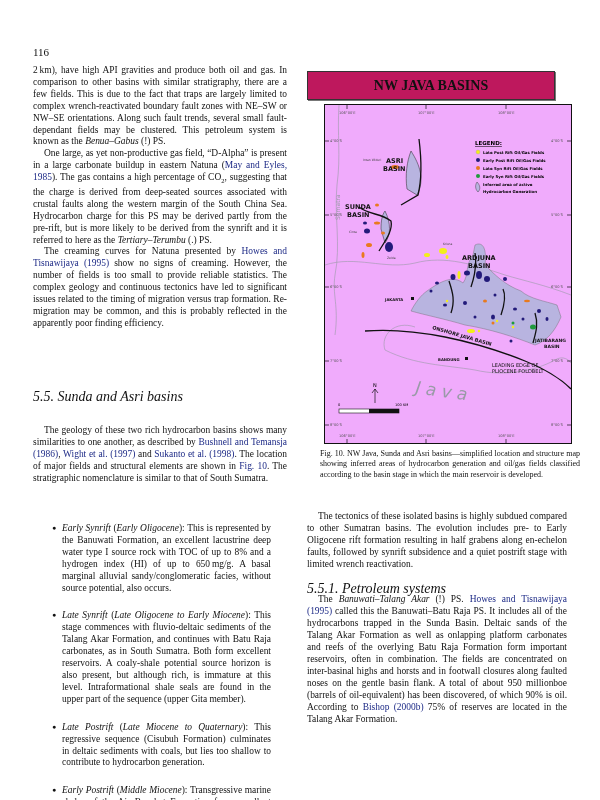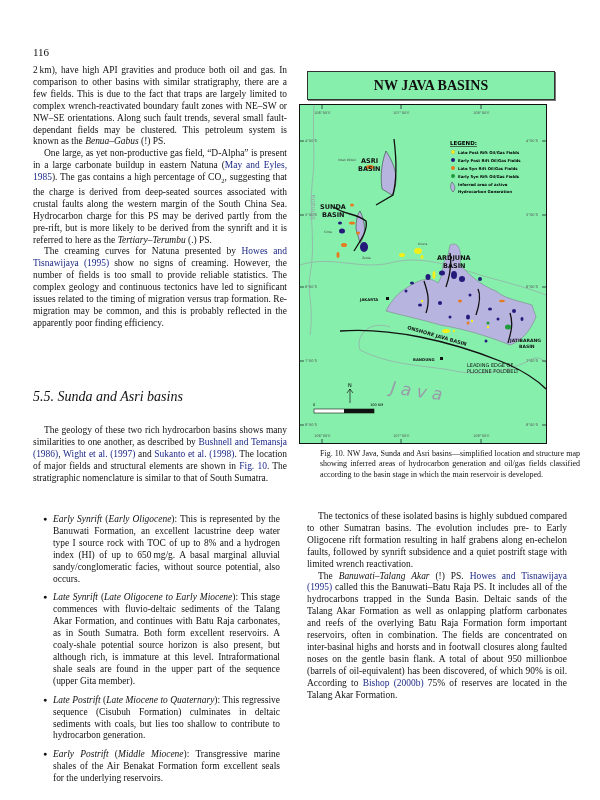--- a/index.html
+++ b/index.html
@@ -9,28 +9,28 @@
   .runhead { top:46px; left:0; width:475px; height:14px; font-size:11px; }
   .runhead .pg { position:absolute; left:33px; top:0; }
   .runhead .jr { position:absolute; left:160px; top:0; font-style:italic; }
   .col { position:absolute; font-size:9.45px; line-height:11.9px; text-align:justify; }
   .col p { margin:0; text-indent:0; }
   .col p.ind { text-indent:11px; }
   .lk { color:#1d2a86; }
   .it { font-style:italic; }
   .sect { font-style:italic; font-size:14px; }
   ul.bl { margin:0; padding:0 0 0 11px; list-style:none; }
-  ul.bl li { position:relative; margin:7px; }
+  ul.bl li { position:relative; margin:16px; }
   ul.bl li::before { content:"\25CF"; position:absolute; left:-10px; top:0; font-size:7px; }
   .caption { font-size:8px; line-height:10.3px; text-align:justify; }
   
-  .titlebox { left:307px; top:71px; width:246px; height:27px; background:#86efac;
+  .titlebox { left:307px; top:71px; width:246px; height:27px; background:#be185d;
               border:1px solid #333; box-shadow:1px 1px 0 #777;
               font-weight:bold; font-size:14px; text-align:center; line-height:27px; }
-  .mapbox { left:299px; top:104px; width:246px; height:338px; border:1.3px solid #111; background:#86efac; overflow:hidden; }
+  .mapbox { left:324px; top:104px; width:246px; height:338px; border:1.3px solid #111; background:#f0abfc; overflow:hidden; }
   .mapbox svg { width:100%; height:100%; display:block; }
   .lgtxt { font-family:"DejaVu Sans","Liberation Sans",sans-serif; }
 </style>
 </head>
 <body>
 
 <div class="abs runhead">
   <span class="pg">116</span>
 </div>
 
@@ -219,14 +219,15 @@
       <text x="13" y="301" font-size="3.6" class="lgtxt">0</text>
       <text x="70" y="301" font-size="3.6" class="lgtxt">100 KM</text>
     </g>
   </svg>
 </div>
 
 <div class="abs caption" style="left:307px; top:449px; width:260px;margin-left:13px;">Fig. 10. NW Java, Sunda and Asri basins—simplified location and structure map showing inferred areas of hydrocarbon generation and oil/gas fields classified according to the basin stage in which the main reservoir is developed.</div>
 
 <div class="col" style="left:307px; top:511px; width:260px;">
   <p class="ind">The tectonics of these isolated basins is highly subdued compared to other Sumatran basins. The evolution includes pre- to Early Oligocene rift formation resulting in half grabens along en-echelon faults, followed by synrift subsidence and a quiet postrift stage with limited wrench reactivation.</p>
+  <div class="sect" style="margin-top:12px;">5.5.1.  Petroleum systems</div>
   <p class="ind"><span>The </span><span class="it">Banuwati–Talang Akar</span><span> (!) PS. </span><span class="lk">Howes and Tisnawijaya (1995)</span><span> called this the Banuwati–Batu Raja PS. It includes all of the hydrocarbons trapped in the Sunda Basin. Deltaic sands of the Talang Akar Formation as well as onlapping platform carbonates and reefs of the overlying Batu Raja Formation form important reservoirs, often in combination. The fields are concentrated on inter-basinal highs and horsts and in footwall closures along faulted noses on the gentle basin flank. A total of about 950 millionboe (barrels of oil-equivalent) has been discovered, of which 90% is oil. According to </span><span class="lk">Bishop (2000b)</span><span> 75% of reserves are located in the Talang Akar Formation.</span></p>
 </div>
 
 </body></html>

